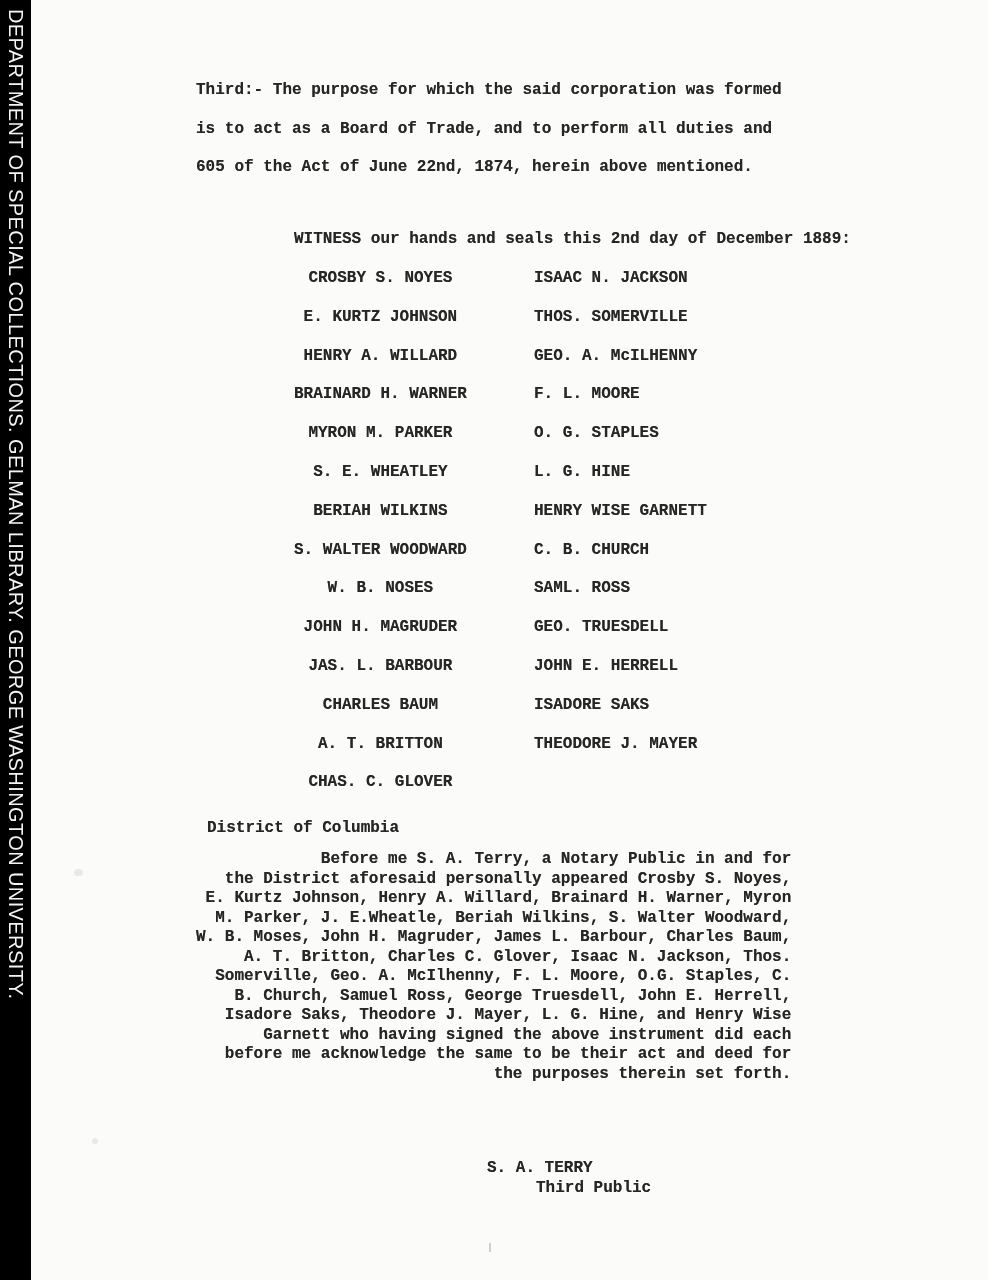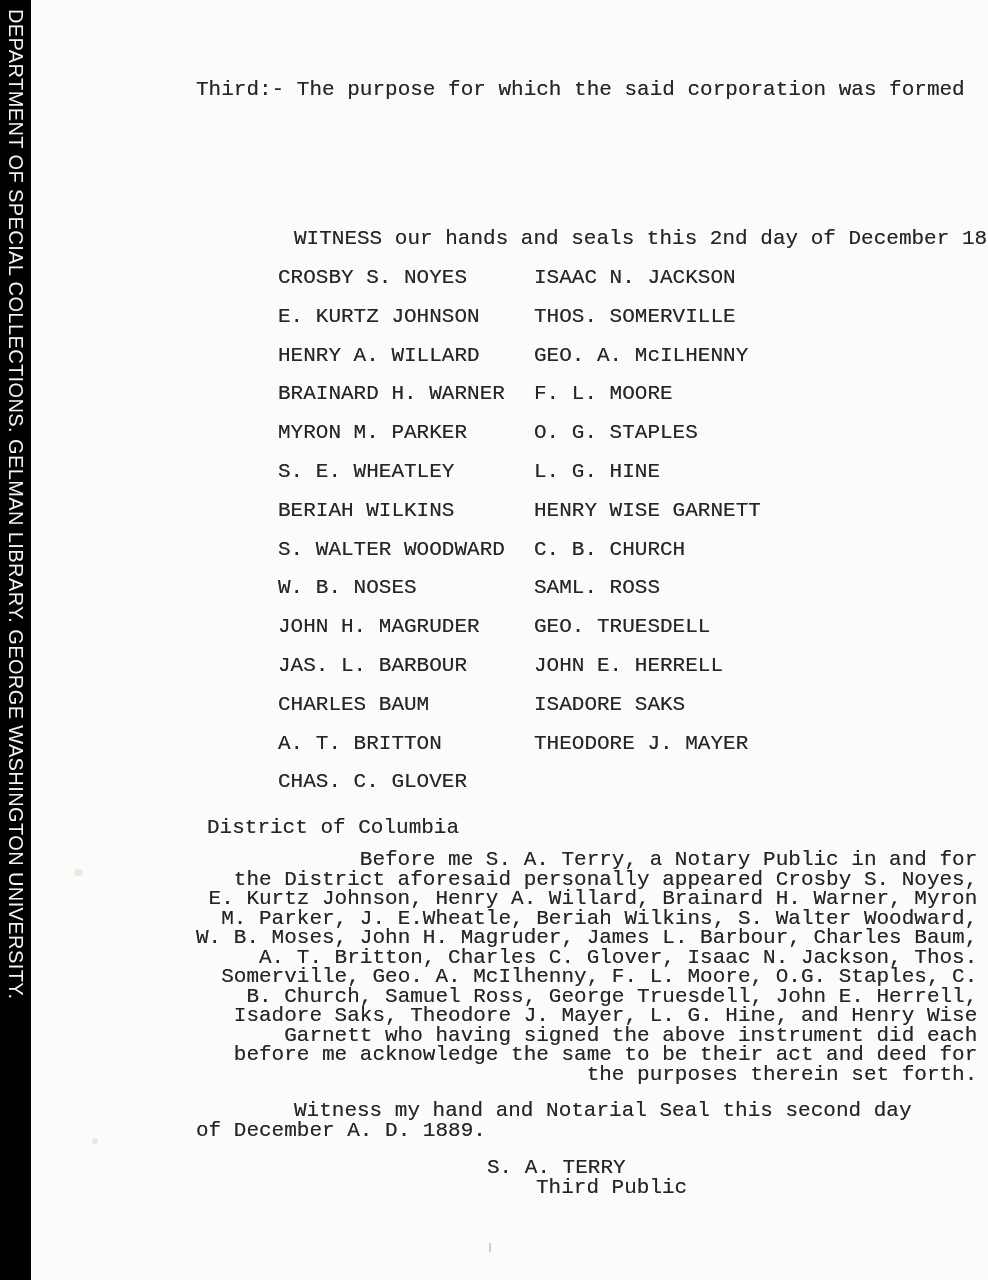--- a/index.html
+++ b/index.html
@@ -32,37 +32,38 @@
     font-family: "Liberation Sans", "DejaVu Sans", sans-serif;
     font-size: 20px;
     line-height: 29px;
     letter-spacing: 0.4px;
     color: #f4f4f4;
     white-space: nowrap;
   }
   
   .tw {
     position: absolute;
-    font-size: 21px;
-    font-weight: normal;
+    font-size: 16px;
+    font-weight: bold;
     white-space: pre;
     text-shadow: 0 0 0.6px rgba(30,30,30,0.55);
   }
   .intro {
     left: 196px; top: 71px;
     line-height: 38.7px;
   }
   .witness-line {
     left: 294px; top: 229px;
     line-height: 20px;
     text-align: right;
   }
   .names-left {
-    left: 278px; top: 259px;
+    left: 294px; top: 259px;
     line-height: 38.8px;
+    text-align: center;
   }
   .names-right {
     left: 534px; top: 259px;
     line-height: 38.8px;
   }
   .jurisdiction {
     left: 207px; top: 812px;
     line-height: 20px;
     margin-top: 6px;
   }
@@ -102,33 +103,32 @@
 </style>
 </head>
 <body>
 
 <div class="page">
 
   <div class="banner">
     <div class="banner-text">DEPARTMENT OF SPECIAL COLLECTIONS. GELMAN LIBRARY. GEORGE WASHINGTON UNIVERSITY.</div>
   </div>
 
-  <div class="tw intro"><div class="line">Third:- The purpose for which the said corporation was formed</div></div>
+  <div class="tw intro"><div class="line">Third:- The purpose for which the said corporation was formed</div><div class="line">is to act as a Board of Trade, and to perform all duties and</div><div class="line">605 of the Act of June 22nd, 1874, herein above mentioned.</div></div>
 
   <div class="tw witness-line">WITNESS our hands and seals this 2nd day of December 1889:</div>
 
   <div class="tw names-left"><div class="line">CROSBY S. NOYES</div><div class="line">E. KURTZ JOHNSON</div><div class="line">HENRY A. WILLARD</div><div class="line">BRAINARD H. WARNER</div><div class="line">MYRON M. PARKER</div><div class="line">S. E. WHEATLEY</div><div class="line">BERIAH WILKINS</div><div class="line">S. WALTER WOODWARD</div><div class="line">W. B. NOSES</div><div class="line">JOHN H. MAGRUDER</div><div class="line">JAS. L. BARBOUR</div><div class="line">CHARLES BAUM</div><div class="line">A. T. BRITTON</div><div class="line">CHAS. C. GLOVER</div></div>
 
   <div class="tw names-right"><div class="line">ISAAC N. JACKSON</div><div class="line">THOS. SOMERVILLE</div><div class="line">GEO. A. McILHENNY</div><div class="line">F. L. MOORE</div><div class="line">O. G. STAPLES</div><div class="line">L. G. HINE</div><div class="line">HENRY WISE GARNETT</div><div class="line">C. B. CHURCH</div><div class="line">SAML. ROSS</div><div class="line">GEO. TRUESDELL</div><div class="line">JOHN E. HERRELL</div><div class="line">ISADORE SAKS</div><div class="line">THEODORE J. MAYER</div></div>
 
   <div class="tw jurisdiction">District of Columbia</div>
 
   <div class="tw notary"><div class="line">Before me S. A. Terry, a Notary Public in and for</div><div class="line">the District aforesaid personally appeared Crosby S. Noyes,</div><div class="line">E. Kurtz Johnson, Henry A. Willard, Brainard H. Warner, Myron</div><div class="line">M. Parker, J. E.Wheatle, Beriah Wilkins, S. Walter Woodward,</div><div class="line">W. B. Moses, John H. Magruder, James L. Barbour, Charles Baum,</div><div class="line">A. T. Britton, Charles C. Glover, Isaac N. Jackson, Thos.</div><div class="line">Somerville, Geo. A. McIlhenny, F. L. Moore, O.G. Staples, C.</div><div class="line">B. Church, Samuel Ross, George Truesdell, John E. Herrell,</div><div class="line">Isadore Saks, Theodore J. Mayer, L. G. Hine, and Henry Wise</div><div class="line">Garnett who having signed the above instrument did each</div><div class="line">before me acknowledge the same to be their act and deed for</div><div class="line">the purposes therein set forth.</div></div>
 
-  <div class="tw closing"><div class="line">Witness my hand and Notarial Seal this second day</div><div class="line">of December A. D. 1889.</div></div>
 
   <div class="tw sig-name">S. A. TERRY</div>
 
   <div class="tw sig-title">Third Public</div>
 
   <div class="smudge smudge-a"></div>
   <div class="smudge smudge-b"></div>
   <div class="tick-mark"></div>
 
 </div>

